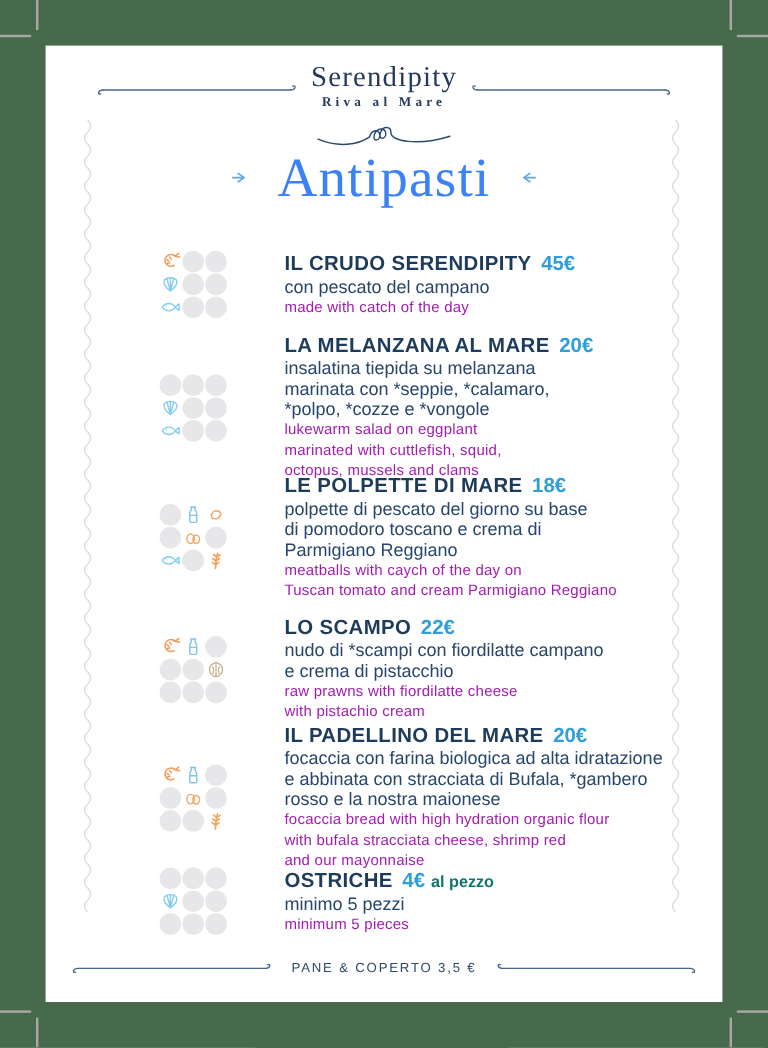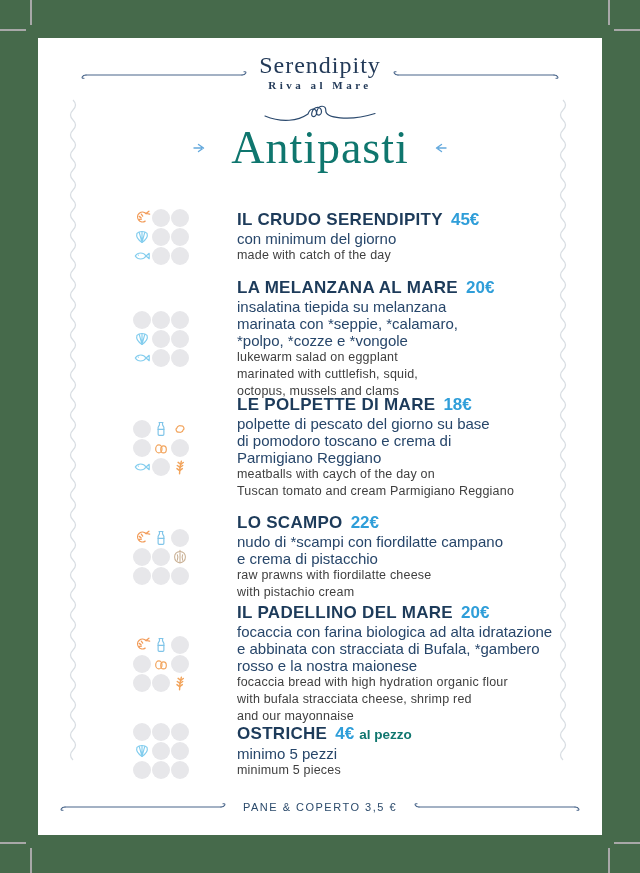--- a/index.html
+++ b/index.html
@@ -7,37 +7,37 @@
   .crop{position:absolute;background:#a8a8a8;}
   .page{position:absolute;left:38px;top:38px;width:564px;height:797px;background:#ffffff;}
 
   
   .orn-line{position:absolute;}
   .logo{position:absolute;left:0;right:0;top:14px;text-align:center;color:#233a58;}
   .logo .name{font-family:"Liberation Serif",serif;font-size:24px;letter-spacing:1px;line-height:26px;}
   .logo .sub{font-family:"Liberation Serif",serif;font-size:11px;font-weight:700;letter-spacing:3.5px;margin-top:1px;}
   .flourish{position:absolute;left:0;right:0;top:62px;display:flex;justify-content:center;}
   .title-row{position:absolute;left:0;right:0;top:84px;display:flex;justify-content:center;align-items:center;gap:26px;}
-  .section-title{font-family:"Liberation Serif",serif;font-weight:400;font-size:46px;color:#0f766e;letter-spacing:1px;line-height:52px;}
+  .section-title{font-family:"Liberation Serif",serif;font-weight:400;font-size:46px;color:#3b82f6;letter-spacing:1px;line-height:52px;}
   .wave{position:absolute;top:60px;}
   .wave.l{left:30px;} .wave.r{left:520px;}
 
   
   .menu{position:absolute;left:95px;top:0;right:10px;}
   .item{position:absolute;left:0;display:flex;align-items:center;}
   .agrid{width:57px;flex:0 0 57px;display:grid;grid-template-columns:repeat(3,18px);grid-auto-rows:18px;gap:1px;}
   .cell{width:18px;height:18px;border-radius:50%;background:#e7e7ea;}
   .cell.icon{background:transparent;display:flex;align-items:center;justify-content:center;}
   .txt{margin-left:47px;}
   .t-line{white-space:nowrap;line-height:20px;}
   .iname{font-size:17px;font-weight:700;color:#1d3b5a;letter-spacing:.3px;}
   .price{font-size:17px;font-weight:700;color:#2f9ed9;margin-left:8px;text-align:center;}
   .psfx{font-size:13.5px;font-weight:700;color:#0f766e;margin-left:5px;}
   .dline{font-size:15px;color:#27466a;line-height:17px;white-space:nowrap;}
-  .eline{font-size:12.5px;color:#404040;line-height:17px;letter-spacing:.2px;white-space:nowrap;}
+  .eline{font-size:12.5px;color:#a21caf;line-height:17px;letter-spacing:.2px;white-space:nowrap;}
   .dline:first-of-type{margin-top:1px;}
 
   
   .footer{position:absolute;left:0;right:0;top:762px;display:flex;justify-content:center;align-items:center;gap:14px;}
   .fnote{font-size:11px;letter-spacing:1.5px;color:#2b4a6b;white-space:nowrap;}
   svg{display:block;}
 </style>
 </head>
 <body>
 
@@ -175,21 +175,21 @@
             <span class="cell icon">
               <svg width="18" height="18">
                 <use href="#i-fish"></use>
               </svg>
             </span>
             <span class="cell"></span>
             <span class="cell"></span>
           </div>
           <div class="txt">
             <div class="t-line"><span class="iname">IL CRUDO SERENDIPITY</span><span class="price">45€</span></div>
-            <div class="dline">con minimum del giorno</div>
+            <div class="dline">con pescato del campano</div>
             <div class="eline">made with catch of the day</div>
           </div>
         </div>
         <div class="item" style="top: 240px;">
           <div class="agrid">
             <span class="cell"></span>
             <span class="cell"></span>
             <span class="cell"></span>
             <span class="cell icon">
               <svg width="18" height="18">

